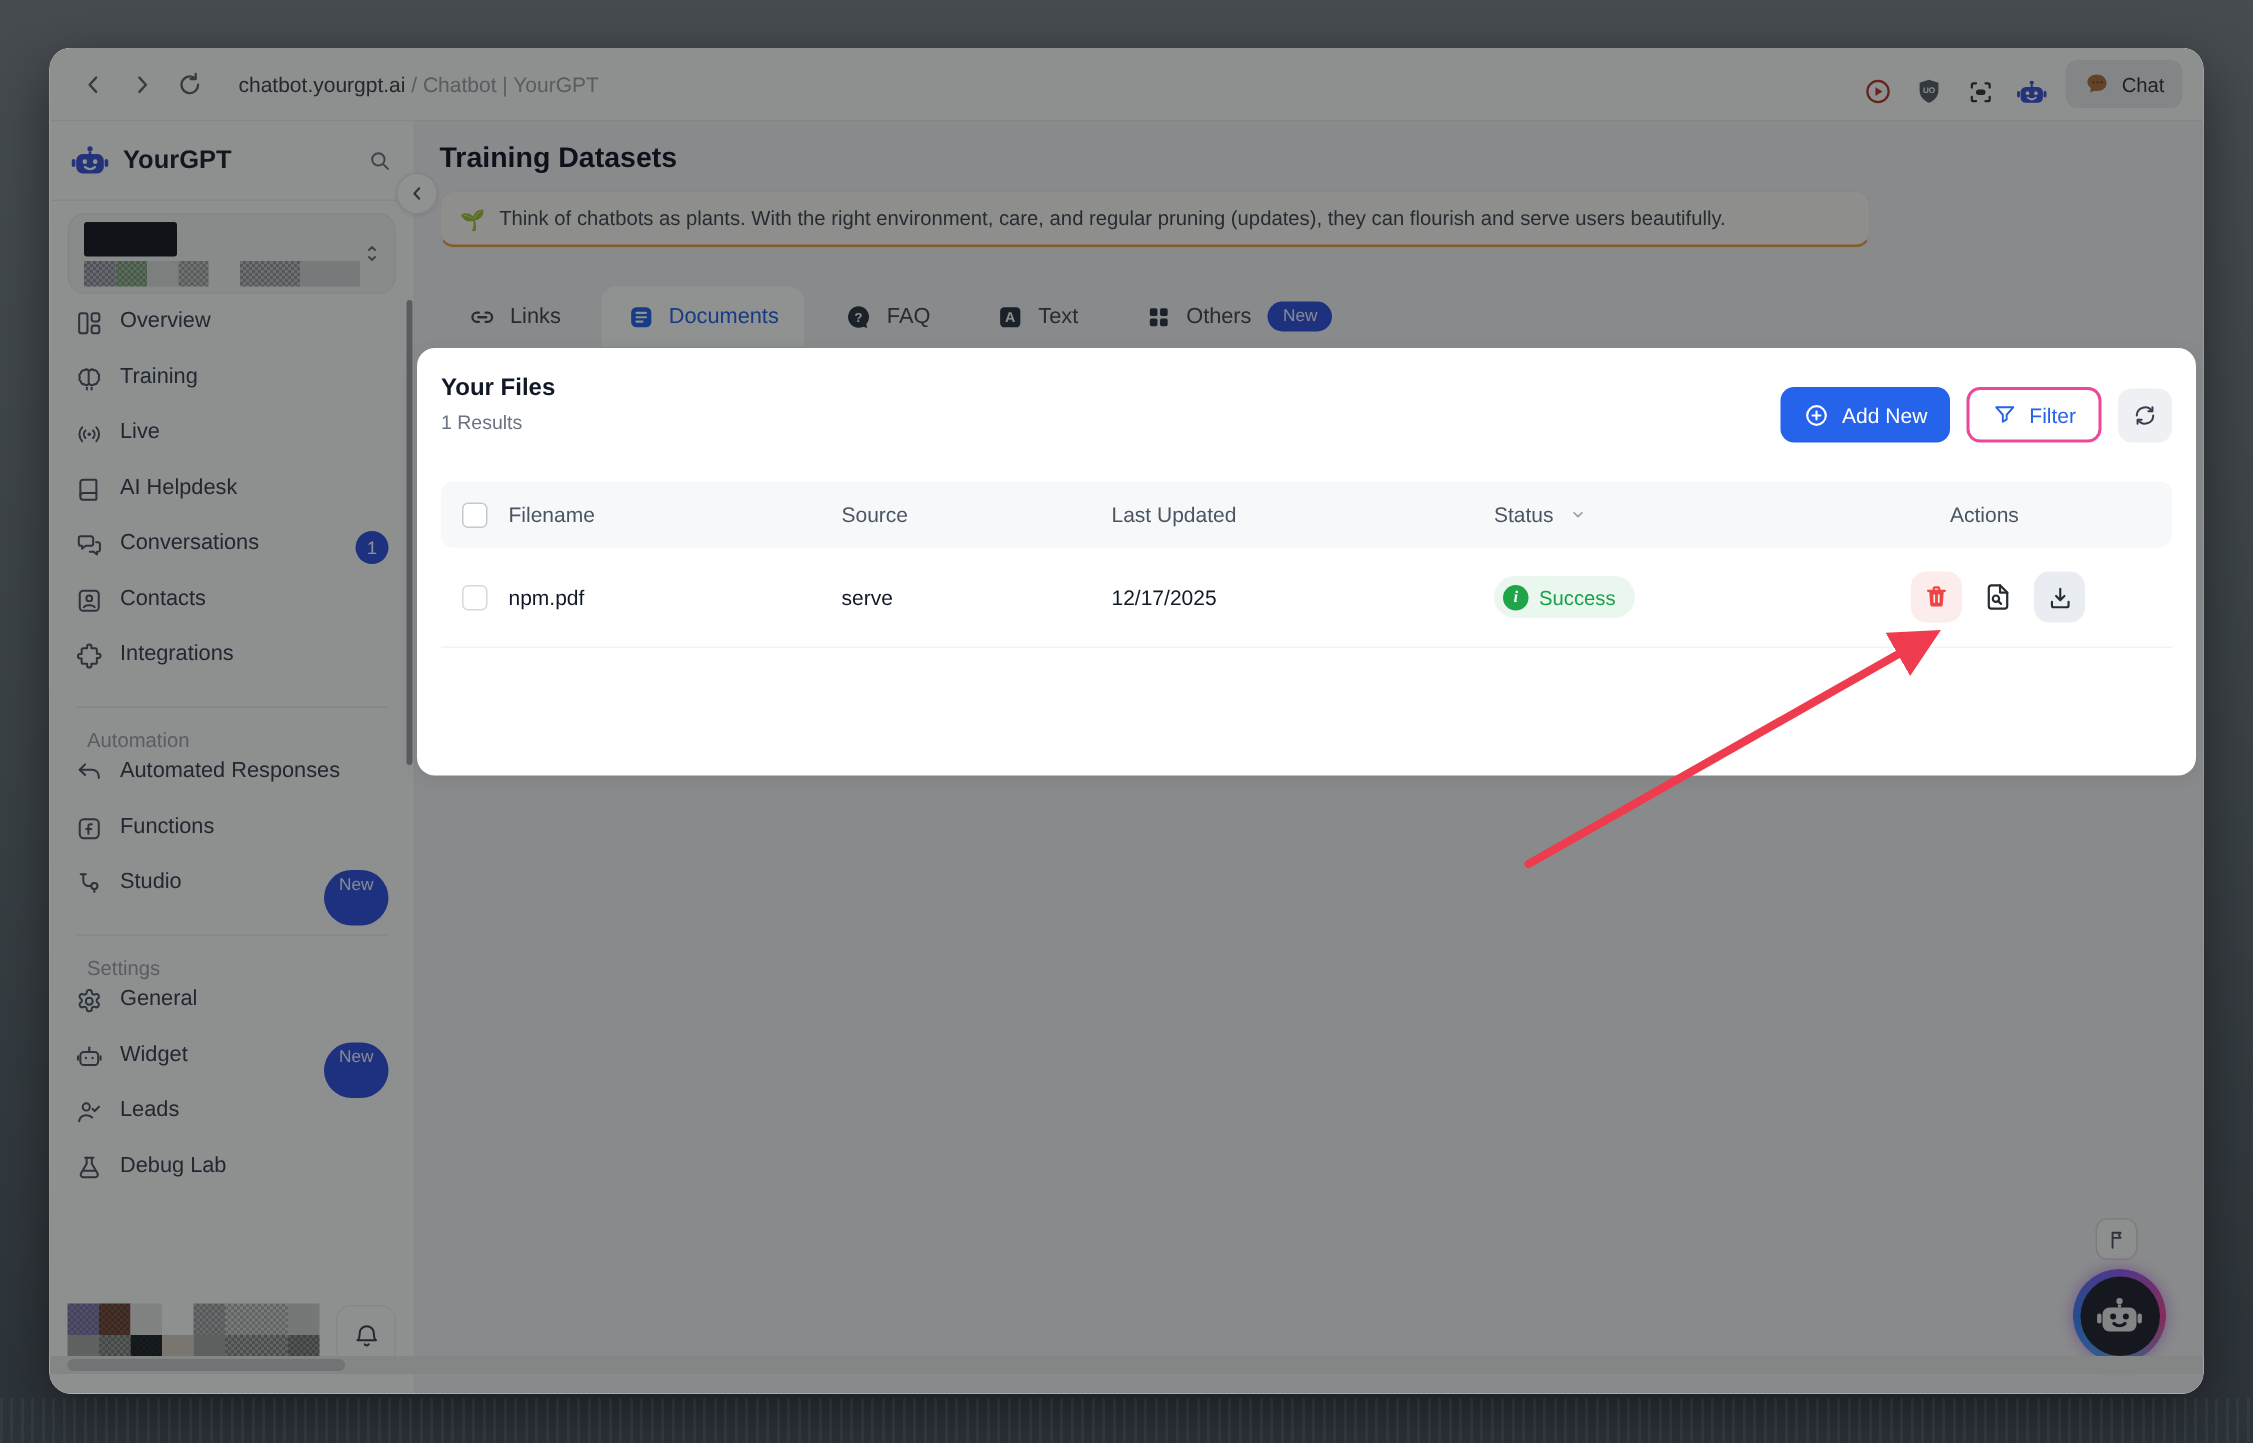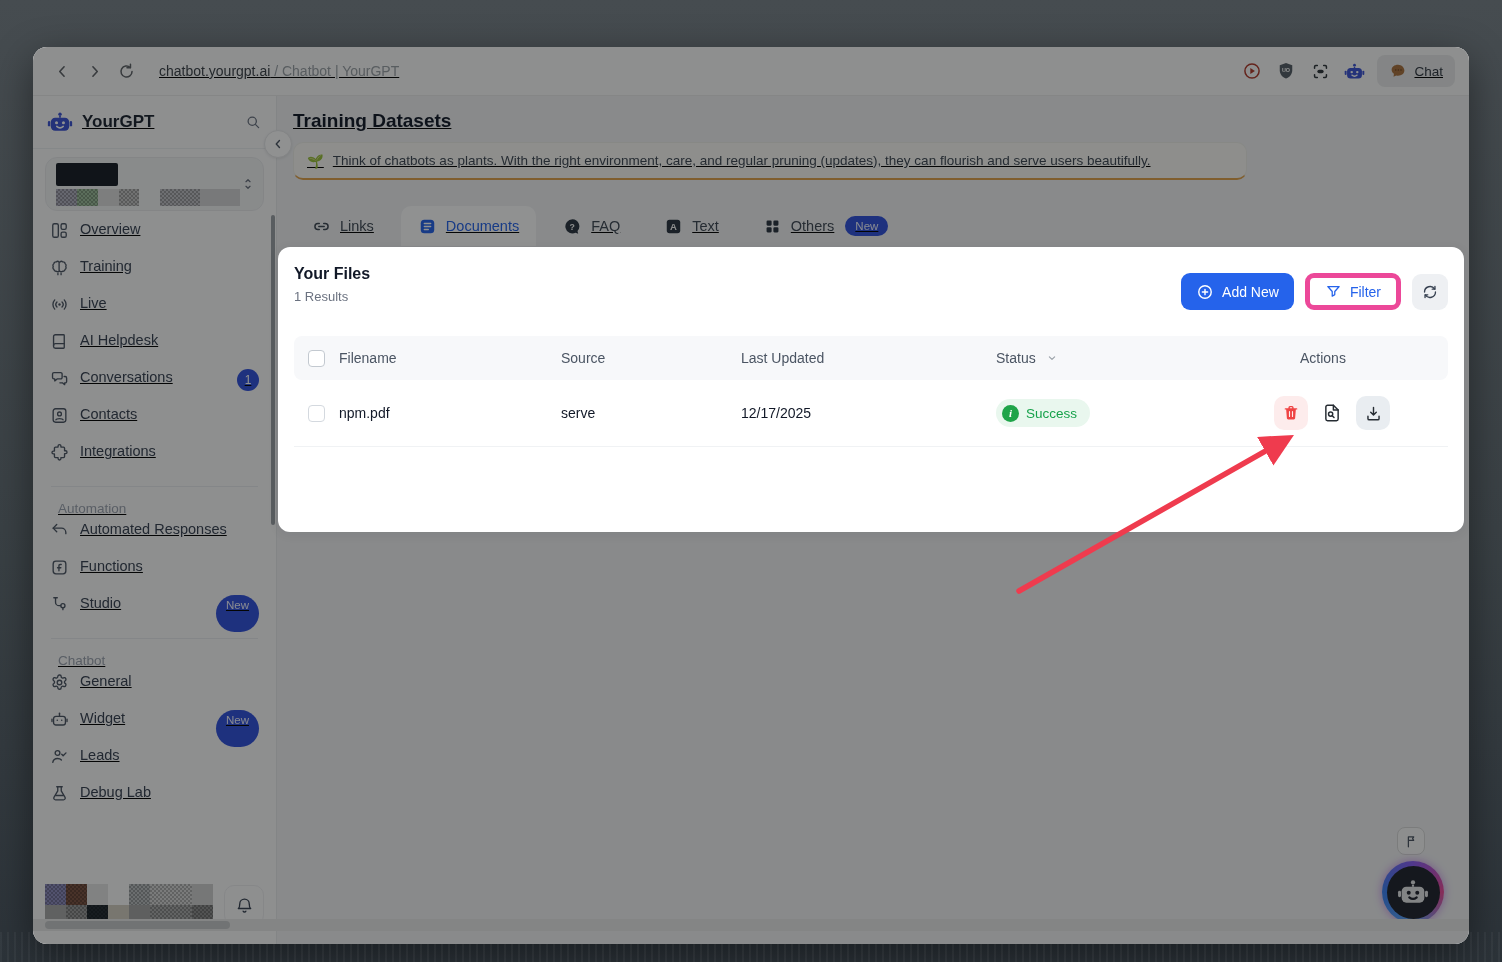--- a/index.html
+++ b/index.html
@@ -5,28 +5,28 @@
   html,body{margin:0;padding:0;}
   body{
     width:1502px;height:962px;position:relative;overflow:hidden;
     background:linear-gradient(180deg,#464c50 0%,#3a4145 55%,#2c3339 100%);
     font-family:"Liberation Sans",sans-serif;
     -webkit-font-smoothing:antialiased;
   }
   .desk-noise{position:absolute;left:0;right:0;bottom:0;height:30px;
     background:repeating-linear-gradient(90deg,rgba(255,255,255,.04) 0 2px,transparent 2px 7px);}
   
-  .window{position:absolute;left:33px;top:47px;width:1436px;height:897px;border-radius:14px;
-    background:#f4f5f6;overflow:hidden;box-shadow:0 12px 40px rgba(0,0,0,.45);text-decoration:underline;}
+  .window{position:absolute;left:33px;top:32px;width:1436px;height:897px;border-radius:14px;
+    background:#f4f5f6;overflow:hidden;box-shadow:0 12px 40px rgba(0,0,0,.45);}
   
   .browser-bar{height:48px;background:#fbfbfb;display:flex;align-items:center;padding:0 14px;gap:2px;border-bottom:1px solid #ececec;}
   .nav-btn{width:30px;height:30px;display:flex;align-items:center;justify-content:center;color:#5f6368;border-radius:6px;}
   .url{margin-left:16px;font-size:14px;color:#3c4249;white-space:nowrap;}
   .url .dim{color:#9aa0a6;}
-  .bar-right{margin-left:auto;display:flex;align-items:center;gap:12px;}
+  .bar-right{margin-left:auto;display:flex;align-items:flex-end;gap:12px;}
   .bar-ic{width:22px;height:22px;display:flex;align-items:center;justify-content:center;}
   .chat-pill{display:flex;align-items:center;gap:7px;background:#e9eaeb;border-radius:8px;height:32px;padding:0 12px;font-size:13.5px;color:#2f3640;}
   
   .app{display:flex;height:849px;position:relative;}
   .sidebar{width:244px;background:#fbfbfc;border-right:1px solid #e8eaec;position:relative;flex:none;box-sizing:border-box;}
   .sb-head{height:52px;display:flex;align-items:center;padding:0 14px;gap:9px;border-bottom:1px solid #eceef0;}
   .brand{font-size:17px;font-weight:bold;color:#1c2430;}
   .sb-search{margin-left:auto;color:#6a7280;display:flex;}
   .selector{margin:8px 12px 6px;background:#f3f4f5;border:1px solid #e9eaec;border-radius:12px;height:54px;padding:7px 10px;display:flex;align-items:center;box-sizing:border-box;}
   .sel-main{flex:1;}
@@ -58,21 +58,21 @@
   .tab.active{background:#fff;color:#2563eb;}
   .tab .badge-new{margin-left:2px;}
   .tab-ic{width:19px;height:19px;}
   
   .files-card{position:absolute;left:1px;top:151px;width:1186px;height:285px;background:#fff;border-radius:12px;z-index:20;box-sizing:border-box;padding:18px 16px 0;box-shadow:0 2px 12px rgba(16,24,40,.07);}
   .fc-head{display:flex;align-items:flex-start;}
   .fc-title{font-size:16px;font-weight:bold;color:#111827;}
   .fc-sub{font-size:13px;color:#6b7280;margin-top:6px;}
   .fc-actions{margin-left:auto;display:flex;gap:11px;align-items:center;margin-top:8px;}
   .btn-primary{display:flex;align-items:center;gap:8px;background:#2563eb;color:#fff;height:37px;padding:0 15px;border-radius:9px;font-size:14px;font-weight:500;}
-  .btn-outline{display:flex;align-items:center;gap:8px;background:#fff;border:5px solid #ec4899;color:#2563eb;height:37px;padding:0 15px;border-radius:9px;font-size:14px;font-weight:500;box-sizing:border-box;}
+  .btn-outline{display:flex;align-items:center;gap:8px;background:#fff;border:2px solid #ec4899;color:#2563eb;height:37px;padding:0 15px;border-radius:9px;font-size:14px;font-weight:500;box-sizing:border-box;}
   .btn-icon{width:36px;height:36px;border-radius:9px;background:#eef0f3;display:flex;align-items:center;justify-content:center;color:#374151;}
   .table{margin-top:26px;}
   .thead,.trow{display:grid;grid-template-columns:45px 222px 180px 255px 278px 1fr;align-items:center;}
   .thead{height:44px;background:#f7f8fa;border-radius:8px;font-size:14px;color:#4b5563;}
   .trow{height:66px;font-size:14px;color:#111827;border-bottom:1px solid #f0f2f4;}
   .cb{width:17px;height:17px;border:1.5px solid #d4d9df;border-radius:4px;background:#fff;margin:0 auto;box-sizing:border-box;}
   .th-status{display:flex;align-items:center;gap:9px;}
   .th-status .chev{color:#9aa1a8;}
   .th-actions{padding-left:26px;}
   .badge-success{display:inline-flex;align-items:center;gap:7px;background:#e9f7ee;color:#17a24b;border-radius:999px;height:28px;padding:0 13px 0 6px;font-size:13.5px;font-weight:500;width:fit-content;}
@@ -283,21 +283,21 @@
           <svg class="ic" viewBox="0 0 24 24">
               <path d="M7 3.5v5.5a4.5 4.5 0 0 0 4.5 4.5h2"></path>
               <circle cx="16.3" cy="13.5" r="2.6"></circle>
               <path d="M4.8 3.5h4.4M16.3 16.1v2.4"></path>
             </svg>
           <span>Studio</span>
           <span class="badge-new">New</span>
         </div>
 
         <div class="sb-divider"></div>
-        <div class="sb-label">Chatbot</div>
+        <div class="sb-label">Settings</div>
 
         <div class="nav-item">
           <svg class="ic" viewBox="0 0 24 24">
               <path d="M12.22 2.5h-.44a1.9 1.9 0 0 0-1.9 1.9v.17a1.6 1.6 0 0 1-.8 1.38l-.41.24a1.6 1.6 0 0 1-1.6 0l-.14-.08a1.9 1.9 0 0 0-2.6.7l-.22.38a1.9 1.9 0 0 0 .7 2.6l.14.09a1.6 1.6 0 0 1 .8 1.38v.48a1.6 1.6 0 0 1-.8 1.39l-.14.09a1.9 1.9 0 0 0-.7 2.6l.22.37a1.9 1.9 0 0 0 2.6.7l.14-.08a1.6 1.6 0 0 1 1.6 0l.41.24a1.6 1.6 0 0 1 .8 1.38v.17a1.9 1.9 0 0 0 1.9 1.9h.44a1.9 1.9 0 0 0 1.9-1.9v-.17a1.6 1.6 0 0 1 .8-1.38l.41-.24a1.6 1.6 0 0 1 1.6 0l.14.08a1.9 1.9 0 0 0 2.6-.7l.22-.38a1.9 1.9 0 0 0-.7-2.6l-.14-.08a1.6 1.6 0 0 1-.8-1.39v-.48a1.6 1.6 0 0 1 .8-1.38l.14-.09a1.9 1.9 0 0 0 .7-2.6l-.22-.37a1.9 1.9 0 0 0-2.6-.7l-.14.08a1.6 1.6 0 0 1-1.6 0l-.41-.24a1.6 1.6 0 0 1-.8-1.38V4.4a1.9 1.9 0 0 0-1.9-1.9z"></path>
               <circle cx="12" cy="12" r="2.9"></circle>
             </svg>
           <span>General</span>
         </div>
         <div class="nav-item">
           <svg class="ic" viewBox="0 0 24 24">

